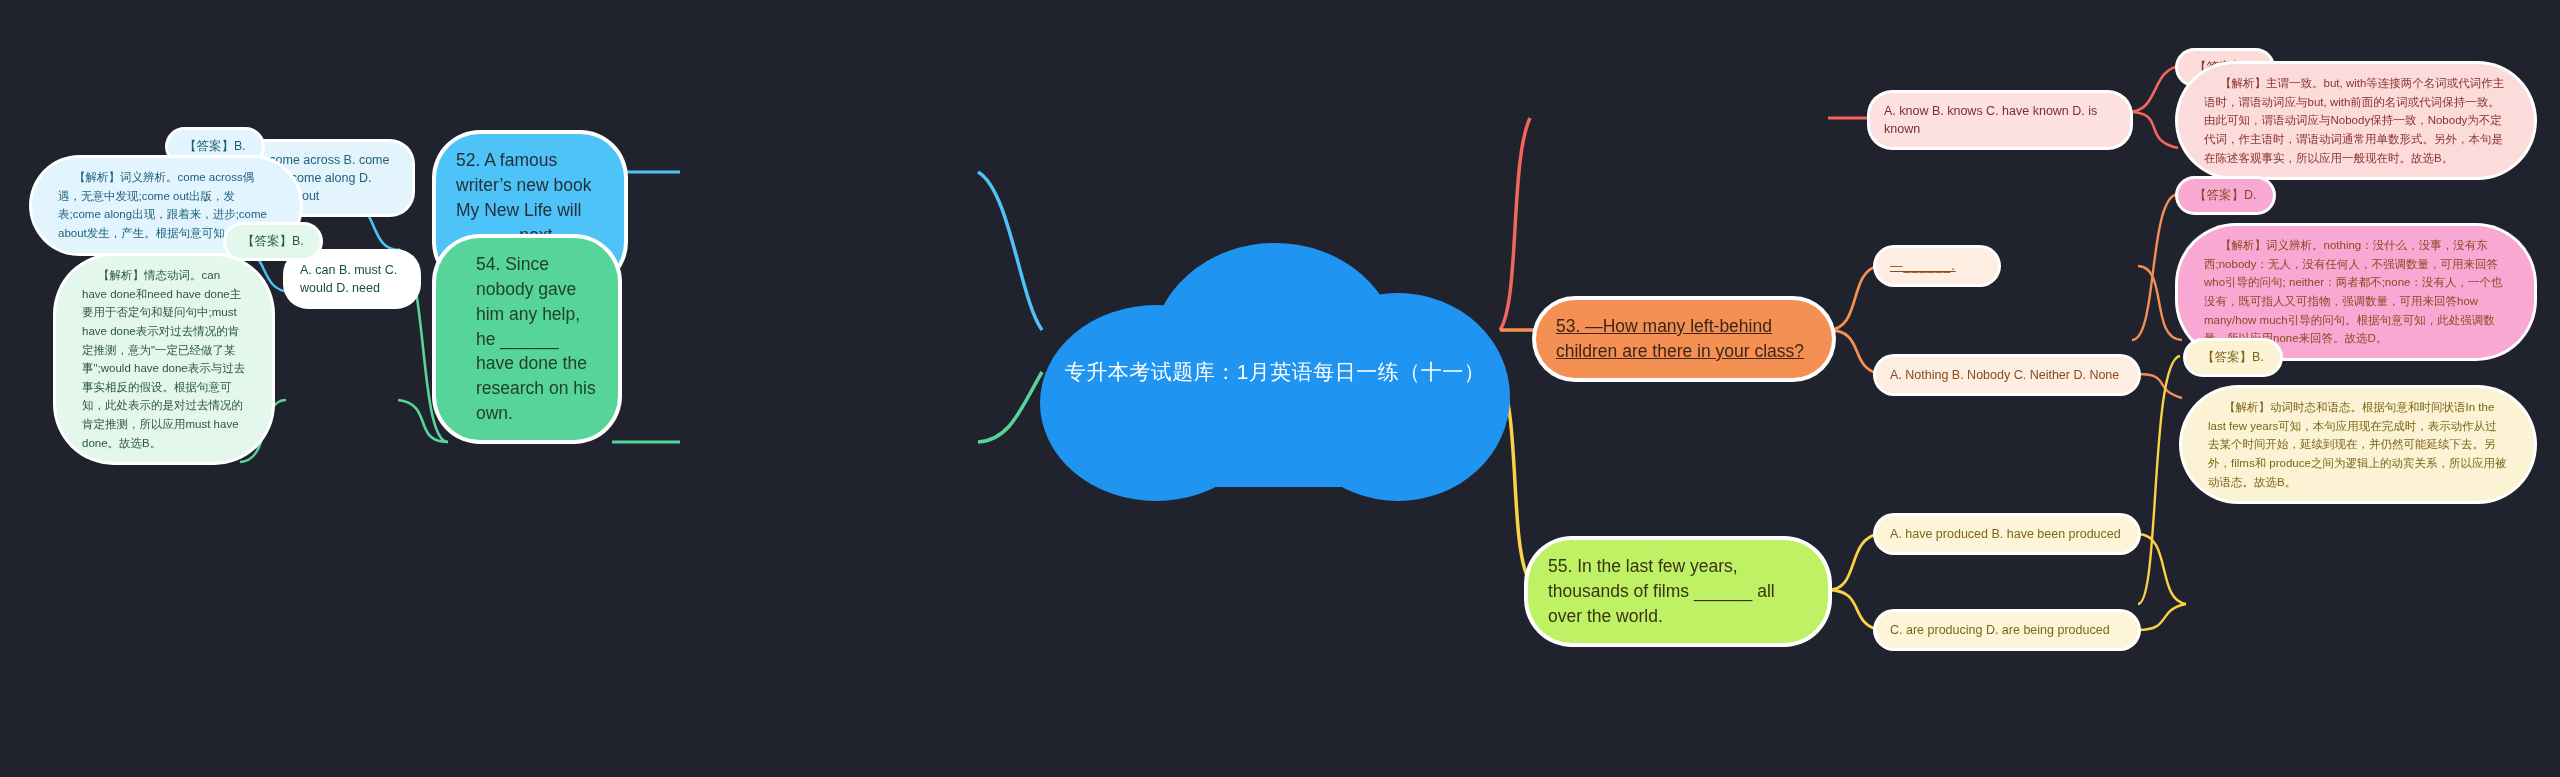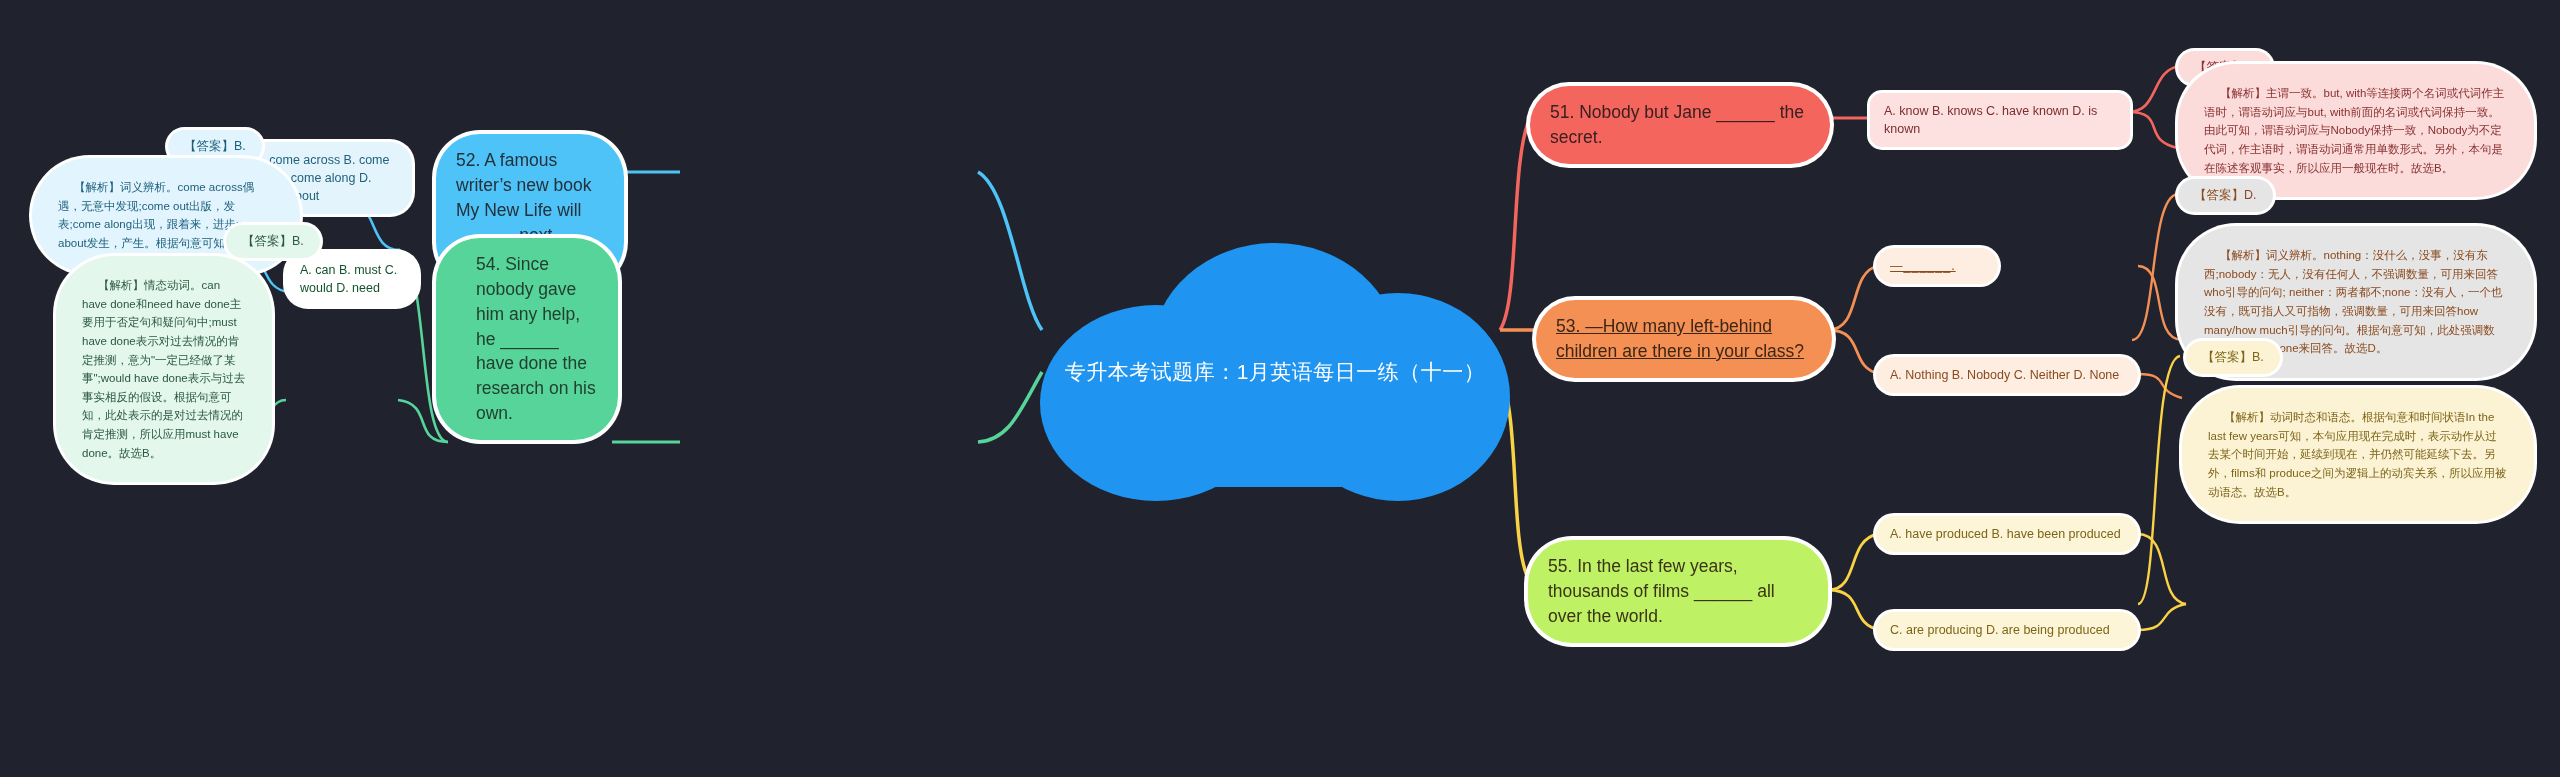--- a/index.html
+++ b/index.html
@@ -88,42 +88,42 @@
     font-size: 12.5px;
     border-radius: 20px;
     padding: 8px 16px;
     box-shadow: 0 0 0 3px #ffffff;
   }
   
   .expl {
     font-size: 11.5px;
     line-height: 1.62;
     border-radius: 58px;
-    padding: 20px 26px;
+    padding: 10px 26px;
     text-indent: 16px;
     box-shadow: 0 0 0 3px #ffffff;
     display: block;
   }
 
   
   .c-blue   { background: #4ec3f7; color: #24303c; }
   .c-blue-l { background: #e4f4fc; color: #20627e; }
   .c-blue-x { background: #e2f4fd; color: #1c5f7c; }
 
   .c-green   { background: #56d49a; color: #22402f; padding-left: 40px; }
   .c-green-l { background: #ffffff; color: #14532d; }
   .c-green-x { background: #e4f7ec; color: #2b5943; }
 
   .c-red   { background: #f4655d; color: #3a2020; }
   .c-red-l { background: #fde0e0; color: #7d2e2e; }
   .c-red-x { background: #fbdcdb; color: #8a3130; }
 
   .c-orange   { background: #f59055; color: #3c2616; }
   .c-orange-l { background: #fdeee1; color: #8a4a1e; }
-  .c-orange-x { background: #e5e5e5; color: #8a4a1e; }
+  .c-orange-x { background: #f9a8d4; color: #8a4a1e; }
 
   .c-yellow   { background: #bef264; color: #3b3316; }
   .c-yellow-l { background: #fdf5d8; color: #7d6418; }
   .c-yellow-x { background: #fbf3d4; color: #7d6418; }
 
   .blank { text-decoration: underline; letter-spacing: 1px; }
 </style>
 </head>
 <body>
 
@@ -169,24 +169,21 @@
     <div class="lobe l1"></div>
     <div class="lobe l2"></div>
     <div class="lobe l3"></div>
     <div class="base"></div>
     <div class="cloud-title">
       <span>专升本考试题库：1月英语</span>
       <span>每日一练（十一）</span>
     </div>
   </div>
 
-  <div class="node topic c-red" style="left:1530px; top:86px; width:300px;">
-    <span class="txt">51. Nobody but Jane ______ the secret.</span>
-  </div>
-  <div class="node opt c-red-l" style="left:1870px; top:93px; width:260px;border-radius:12px;">
+  <div class="node opt c-red-l" style="left:1870px; top:93px; width:260px;">
     <span class="txt">A. know B. knows C. have known D. is known</span>
   </div>
   <div class="node ans c-red-x" style="left:2178px; top:51px;">
     <span class="txt">【答案】B.</span>
   </div>
   <div class="node expl c-red-x" style="left:2178px; top:64px; width:356px;">
     <span class="txt">【解析】主谓一致。but, with等连接两个名词或代词作主语时，谓语动词应与but, with前面的名词或代词保持一致。由此可知，谓语动词应与Nobody保持一致，Nobody为不定代词，作主语时，谓语动词通常用单数形式。另外，本句是在陈述客观事实，所以应用一般现在时。故选B。</span>
   </div>
 
   <div class="node topic c-orange" style="left:1536px; top:300px; width:296px;text-decoration:underline;">

